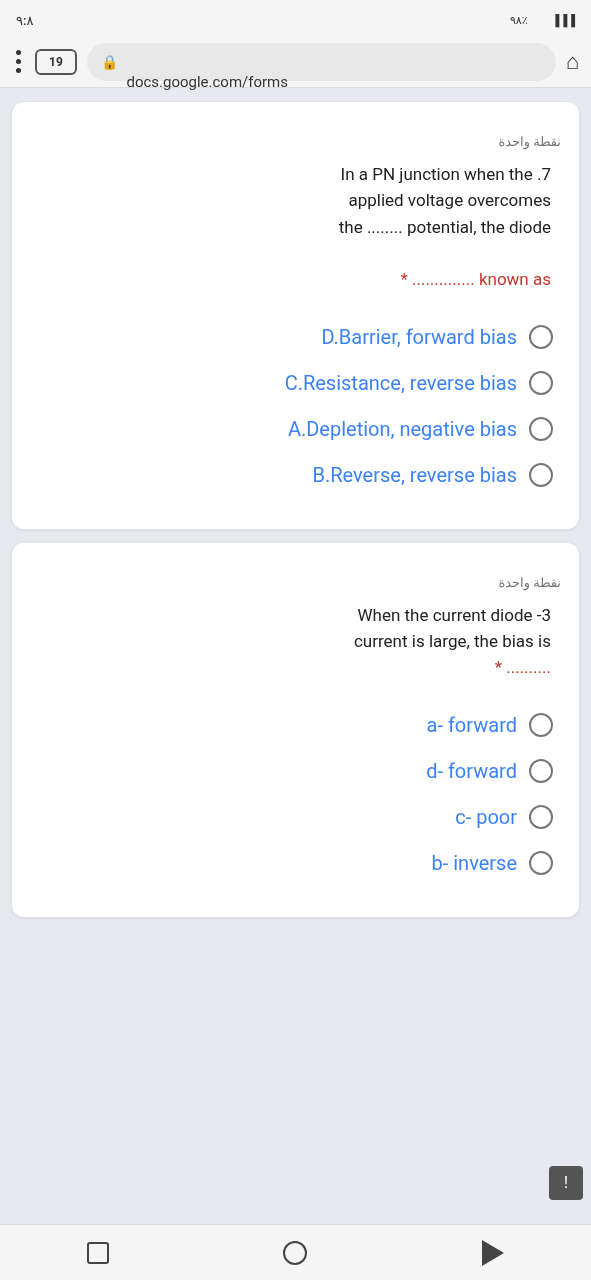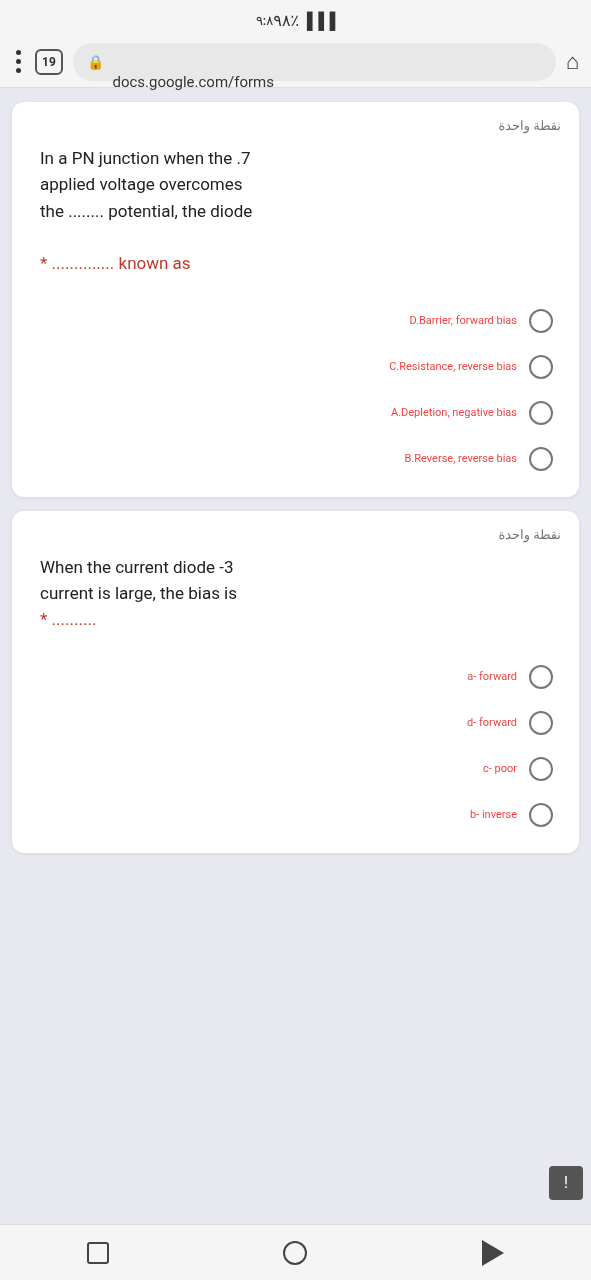--- a/index.html
+++ b/index.html
@@ -11,53 +11,53 @@
       background: #e8e8f0;
       font-family: 'Roboto', Arial, sans-serif;
       display: flex;
       flex-direction: column;
     }
 
     
     .status-bar {
       background: #f5f5f5;
       display: flex;
-      justify-content: center;
+      justify-content: space-between;
       align-items: center;
       padding: 8px 16px 4px;
       height: 36px;
     }
     .status-left {
       font-size: 13px;
       color: #333;
       font-weight: 500;
     }
     .status-right {
       display: flex;
       align-items: center;
-      gap: 2px;
-      font-size: 16px;
+      gap: 24px;
+      font-size: 11px;
       color: #333;
     }
 
     
     .browser-bar {
       background: #f5f5f5;
       display: flex;
       align-items: center;
       padding: 6px 12px;
       gap: 10px;
       height: 52px;
       border-bottom: 1px solid #ddd;
     }
     .tab-badge {
       background: #f5f5f5;
       border: 2px solid #555;
       border-radius: 6px;
-      width: 28px;
+      width: 42px;
       height: 26px;
       display: flex;
       align-items: center;
       justify-content: center;
       font-size: 12px;
       font-weight: bold;
       color: #333;
     }
     .url-bar {
       flex: 1;
@@ -89,40 +89,40 @@
       padding: 14px 12px 0;
       display: flex;
       flex-direction: column;
       gap: 14px;
     }
 
     
     .question-card {
       background: #ffffff;
       border-radius: 12px;
-      padding: 16px 18px;
+      padding: 32px 18px;
       box-shadow: 0 1px 4px rgba(0,0,0,0.08);
     }
 
     .question-header {
       display: flex;
       justify-content: space-between;
       align-items: flex-start;
       margin-bottom: 12px;
     }
 
     .points-label {
       font-size: 13px;
       color: #777;
       direction: rtl;
       text-align: right;
     }
 
     .question-text {
-      text-align: left;
+      text-align: right;
       font-size: 17px;
       color: #222;
       line-height: 1.55;
       margin-bottom: 8px;
       flex: 1;
     }
 
     .question-body {
       text-align: center;
       padding: 0 10px;
@@ -139,22 +139,22 @@
     .option-item {
       display: flex;
       align-items: center;
       justify-content: flex-end;
       gap: 12px;
       padding: 10px 8px;
       cursor: pointer;
     }
 
     .option-label {
-      font-size: 11px;
-      color: #ef4444;
+      font-size: 20px;
+      color: #3b82f6;
       text-align: right;
     }
 
     .radio-circle {
       width: 24px;
       height: 24px;
       border-radius: 50%;
       border: 2px solid #777;
       background: white;
       flex-shrink: 0;

